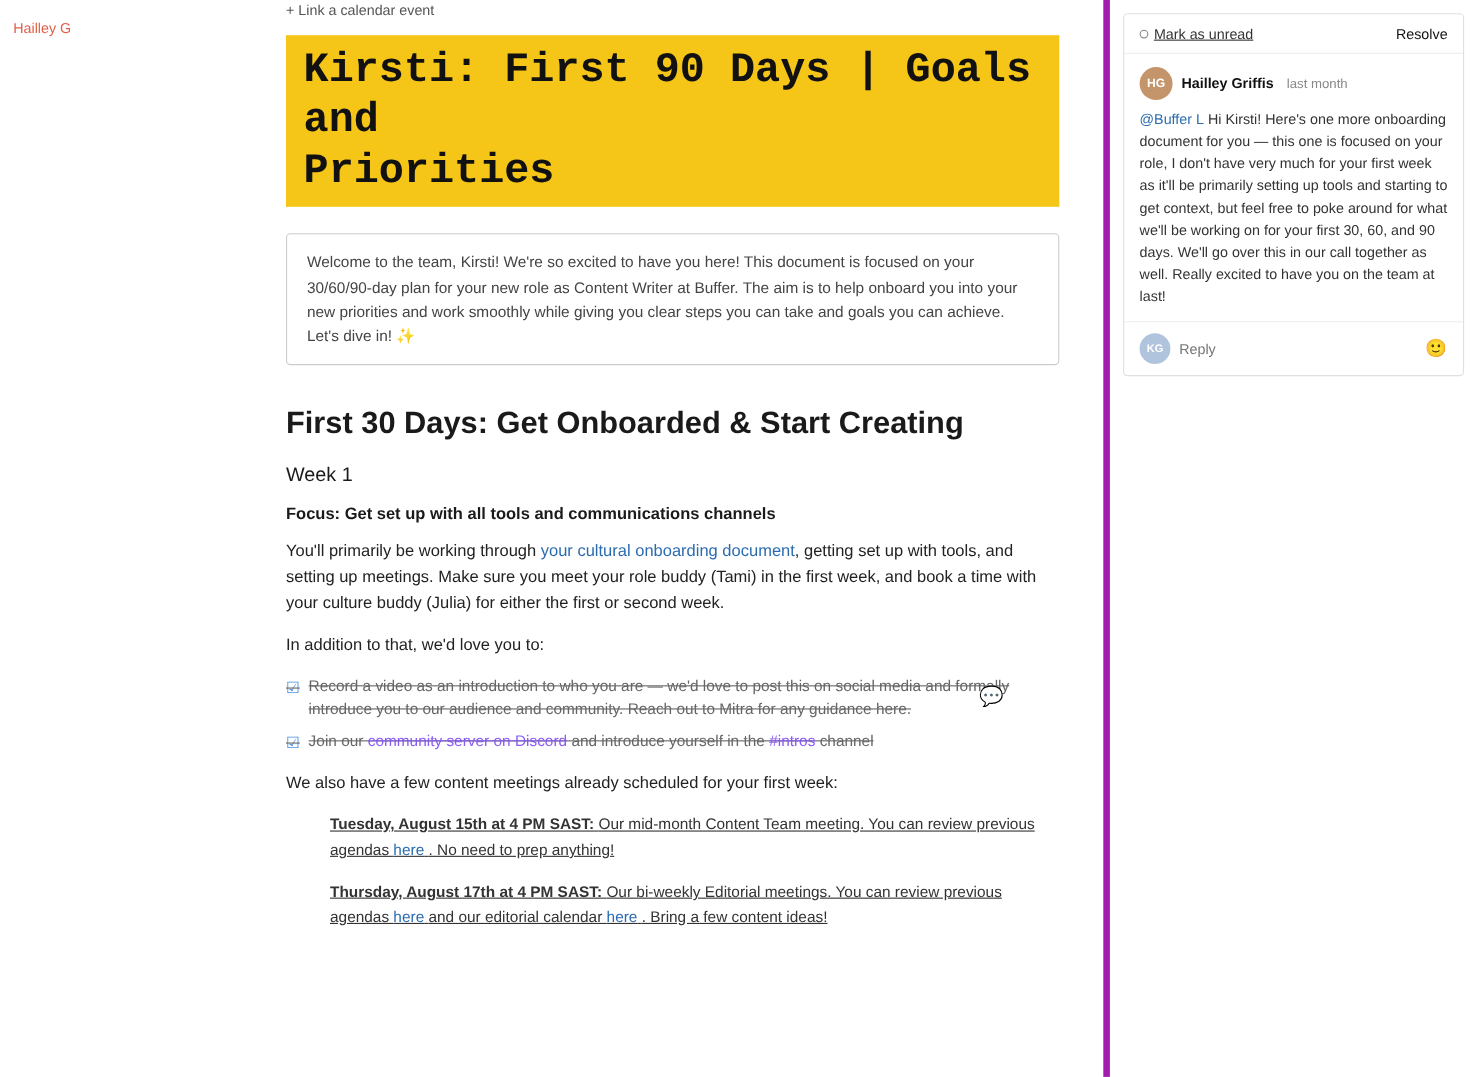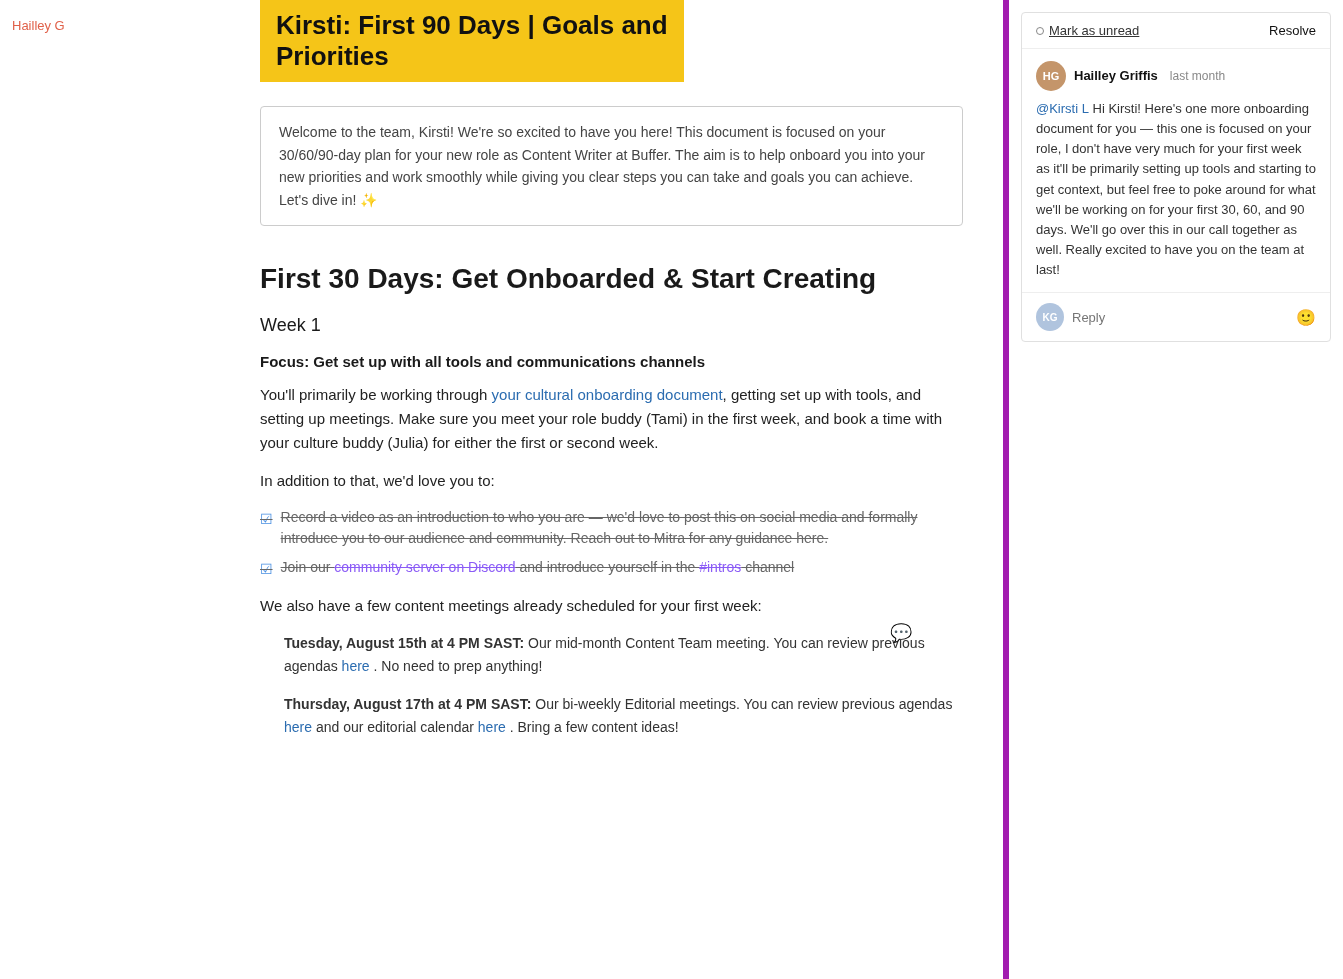--- a/index.html
+++ b/index.html
@@ -10,37 +10,37 @@
     
     .sidebar { width: 220px; padding: 16px 12px; flex-shrink: 0; }
     .sidebar-user { color: #e0614a; font-size: 13px; font-weight: 500; cursor: pointer; }
 
     
     .main-content { flex: 1; padding: 0 40px 40px 40px; max-width: 900px; overflow-y: auto; }
 
     .calendar-link { font-size: 13px; color: #555; margin-bottom: 12px; cursor: pointer; }
 
     .doc-title { background: #f5c518; padding: 10px 16px; display: inline-block; margin-bottom: 24px; }
-    .doc-title h1 { font-size: 26px; font-weight: 800; line-height: 1.2; color: #111; }
+    .doc-title h1 { font-size: 38px; font-weight: 800; line-height: 1.2; color: #111; font-family: Liberation Mono, monospace; }
 
     .intro-box { border: 1px solid #ccc; border-radius: 4px; padding: 14px 18px; margin-bottom: 32px; font-size: 14px; color: #444; line-height: 1.6; background: #fff; }
 
     .section-heading { font-size: 28px; font-weight: 700; margin-bottom: 12px; margin-top: 8px; }
     .subsection-heading { font-size: 18px; font-weight: 400; margin-bottom: 12px; }
     .focus-heading { font-size: 15px; font-weight: 700; margin-bottom: 10px; margin-top: 12px; }
 
     .body-text { font-size: 15px; color: #222; margin-bottom: 14px; line-height: 1.6; }
     .link { color: #2b6cb0; text-decoration: none; }
 
     .checklist { margin: 10px 0 14px 0; list-style: none; }
     .checklist li { display: flex; align-items: flex-start; gap: 8px; margin-bottom: 8px; font-size: 14px; color: #666; text-decoration: line-through; line-height: 1.5; }
     .checklist li .check-icon { color: #4a90e2; font-size: 14px; flex-shrink: 0; margin-top: 2px; }
     .checklist .link-inline { color: #8b5cf6; text-decoration: line-through; }
 
-    .meeting-block { margin-left: 24px; margin-bottom: 16px; font-size: 14px; line-height: 1.6; color: #333; }
+    .meeting-block { margin-left: 40px; margin-bottom: 16px; font-size: 14px; line-height: 1.6; color: #333; text-decoration: underline; }
     .meeting-block strong { font-weight: 700; }
 
     
     .comment-panel { width: 340px; flex-shrink: 0; border-left: 6px solid #a21caf; background: #fff; padding: 0; }
 
     .comment-thread { border: 1px solid #e0e0e0; margin: 12px; border-radius: 4px; overflow: hidden; }
 
     .comment-thread-header { display: flex; justify-content: space-between; align-items: center; padding: 10px 14px; border-bottom: 1px solid #eee; }
     .mark-unread-btn { display: flex; align-items: center; gap: 5px; font-size: 13px; color: #333; background: none; border: none; cursor: pointer; text-decoration: underline; }
     .mark-unread-btn .dot { width: 8px; height: 8px; border-radius: 50%; border: 1.5px solid #888; display: inline-block; }
@@ -63,20 +63,21 @@
 <body>
 
 <div class="app-container">
 
   <div class="sidebar">
     <div class="sidebar-user">Hailley G</div>
   </div>
 
   <div class="main-content">
     
+    <div class="calendar-link">+ Link a calendar event</div>
 
     
     <div class="doc-title">
       <h1>
         <span>Kirsti: First 90 Days | Goals and</span><br>
         <span>Priorities</span>
       </h1>
     </div>
 
     
@@ -149,21 +150,21 @@
         <button class="resolve-btn">Resolve</button>
       </div>
 
       <div class="comment-body">
         <div class="comment-author-row">
           <div class="avatar">HG</div>
           <span class="author-name">Hailley Griffis</span>
           <span class="comment-time">last month</span>
         </div>
         <p class="comment-text">
-          <span class="mention">@Kirsti L</span>
+          <span class="mention">@Buffer L</span>
           <span> Hi Kirsti! Here's one more onboarding document for you — this one is focused on your role, I don't have very much for your first week as it'll be primarily setting up tools and starting to get context, but feel free to poke around for what we'll be working on for your first 30, 60, and 90 days. We'll go over this in our call together as well. Really excited to have you on the team at last!</span>
         </p>
       </div>
 
       <div class="reply-area">
         <div class="avatar-small">KG</div>
         <input class="reply-input" type="text" placeholder="Reply" style="">
         <button class="emoji-btn">🙂</button>
       </div>
     </div>

